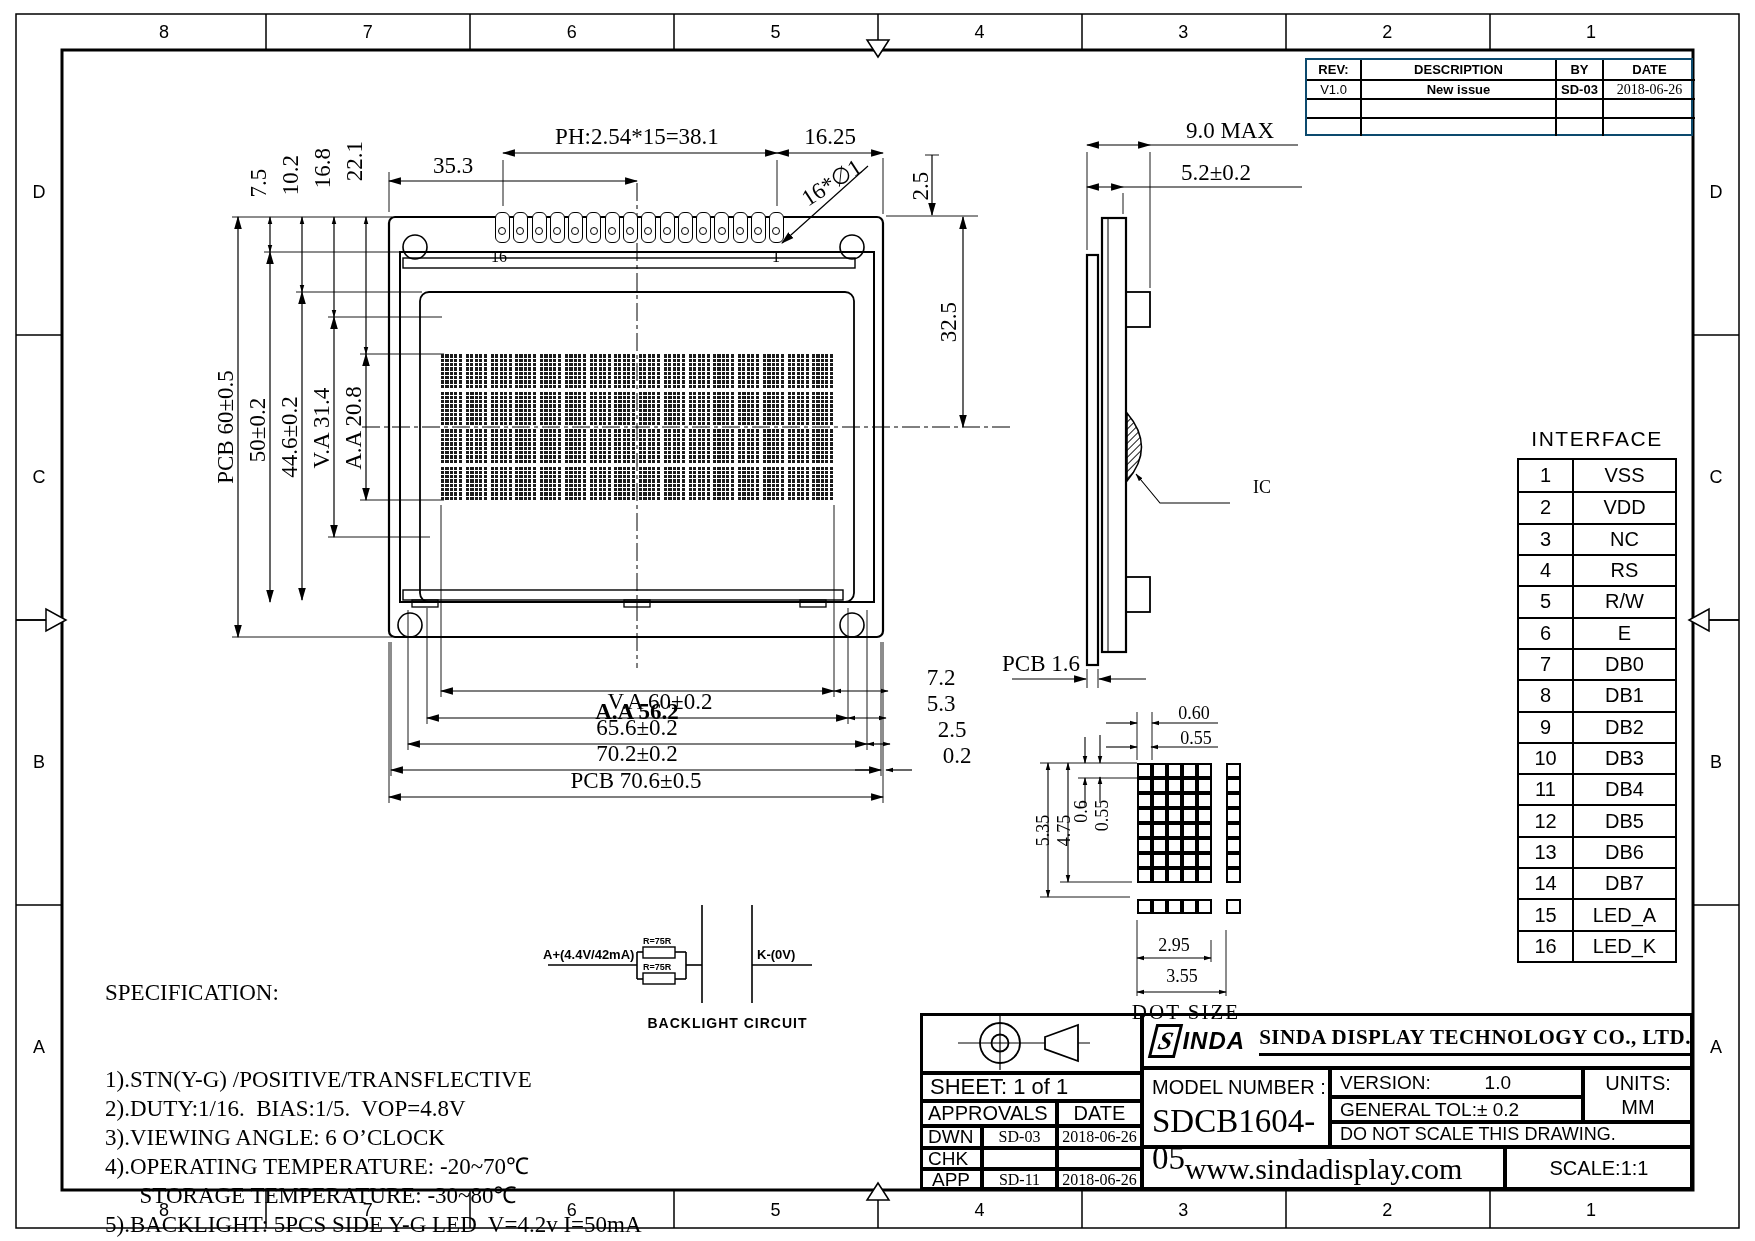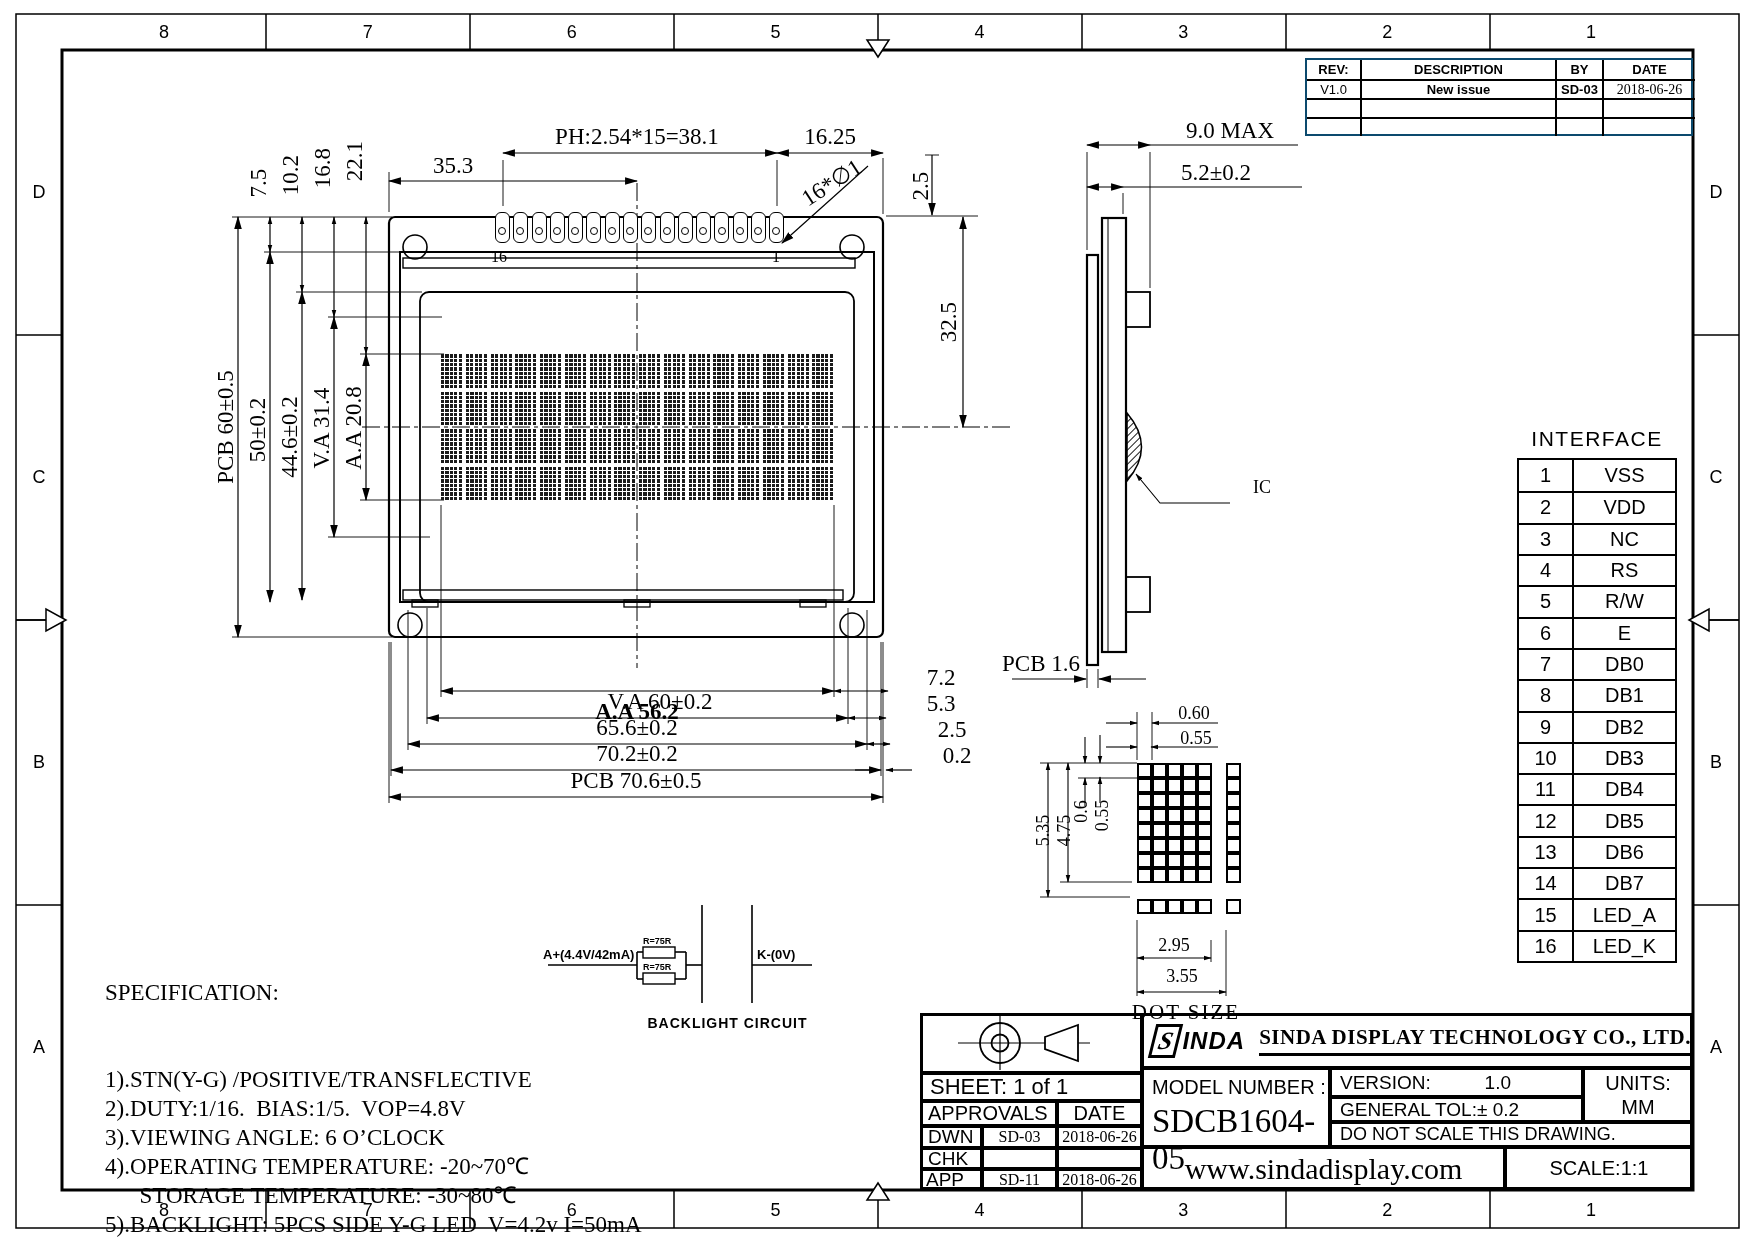--- a/index.html
+++ b/index.html
@@ -578,21 +578,21 @@
 <div class="cell" style="left:920px;top:1013px;width:222px;height:60px;"></div>
 <div class="cell" style="left:920px;top:1073px;width:222px;height:28px;display:flex;align-items:center;padding-left:8px;font-size:22px;">SHEET:  1  of  1</div>
 <div class="cell" style="left:920px;top:1101px;width:137px;height:25px;display:flex;align-items:center;padding-left:6px;font-size:20px;">APPROVALS</div>
 <div class="cell" style="left:1057px;top:1101px;width:85px;height:25px;display:flex;align-items:center;justify-content:center;font-size:20px;">DATE</div>
 <div class="cell" style="left:920px;top:1126px;width:62px;height:22px;display:flex;align-items:center;padding-left:6px;font-size:19px;">DWN</div>
 <div class="cell tb-serif" style="left:982px;top:1126px;width:75px;height:22px;display:flex;align-items:center;justify-content:center;font-size:16px;">SD-03</div>
 <div class="cell tb-serif" style="left:1057px;top:1126px;width:85px;height:22px;display:flex;align-items:center;justify-content:center;font-size:16px;">2018-06-26</div>
 <div class="cell" style="left:920px;top:1148px;width:62px;height:21px;display:flex;align-items:center;padding-left:6px;font-size:19px;">CHK</div>
 <div class="cell" style="left:982px;top:1148px;width:75px;height:21px;"></div>
 <div class="cell" style="left:1057px;top:1148px;width:85px;height:21px;"></div>
-<div class="cell" style="left:920px;top:1169px;width:62px;height:21px;display:flex;align-items:center;padding-left:4px;font-size:19px;">APP</div>
+<div class="cell" style="left:920px;top:1169px;width:62px;height:21px;display:flex;align-items:center;padding-left:10px;font-size:19px;">APP</div>
 <div class="cell tb-serif" style="left:982px;top:1169px;width:75px;height:21px;display:flex;align-items:center;justify-content:center;font-size:16px;">SD-11</div>
 <div class="cell tb-serif" style="left:1057px;top:1169px;width:85px;height:21px;display:flex;align-items:center;justify-content:center;font-size:16px;">2018-06-26</div>
 
 <div class="cell" style="left:1142px;top:1013px;width:551px;height:55px;">
   <div id="c-logo-inner">
     <span class="logo-mark">S</span>
     <span class="logo-rest">INDA</span>
     <span class="company">SINDA DISPLAY  TECHNOLOGY  CO., LTD.</span>
   </div>
 </div>

